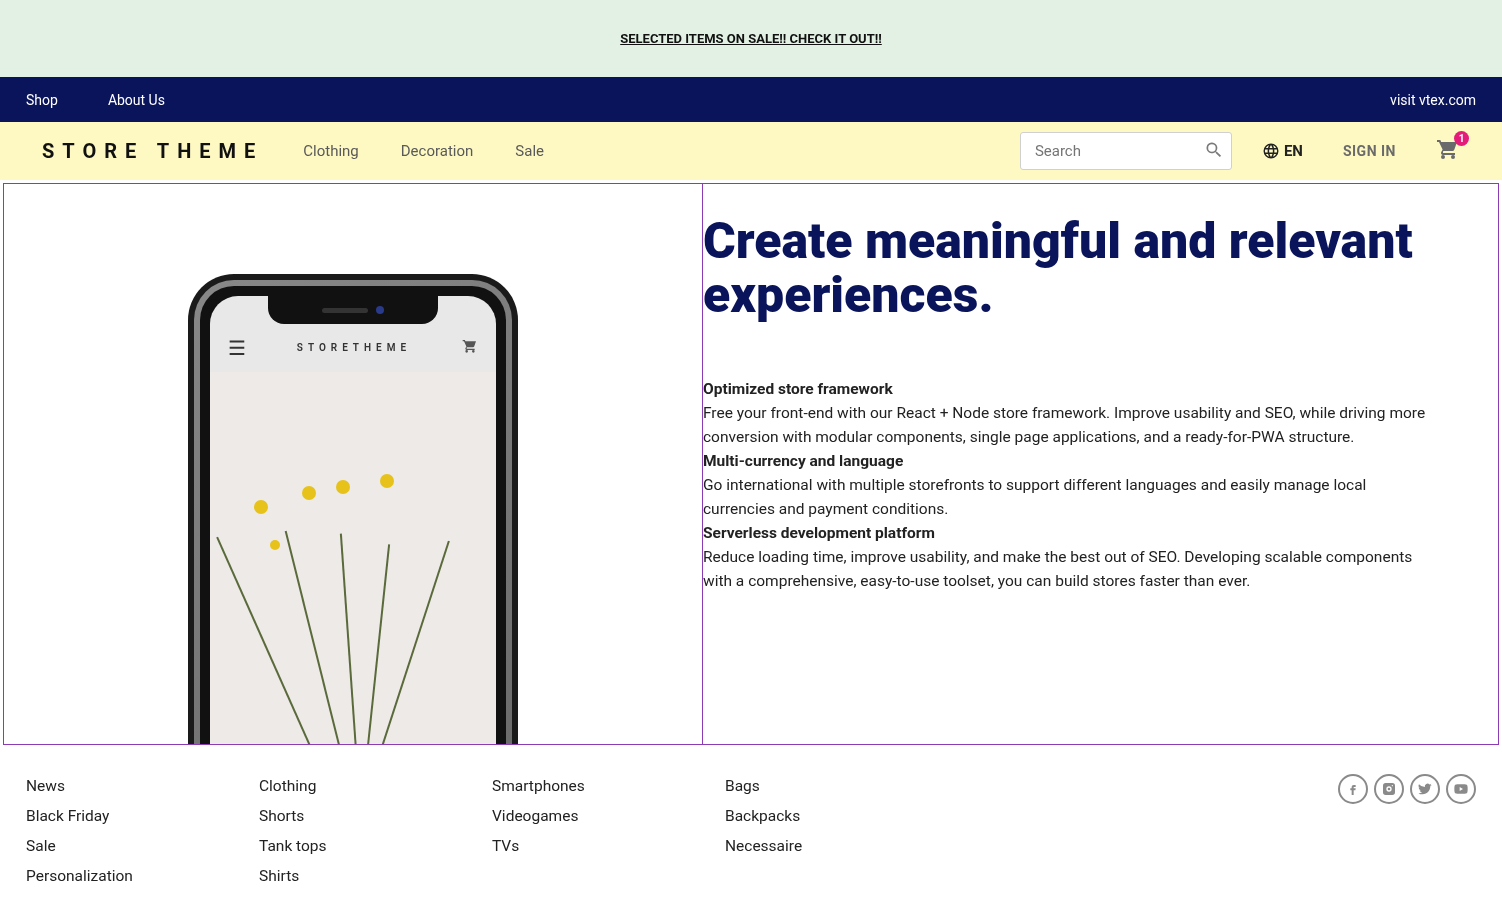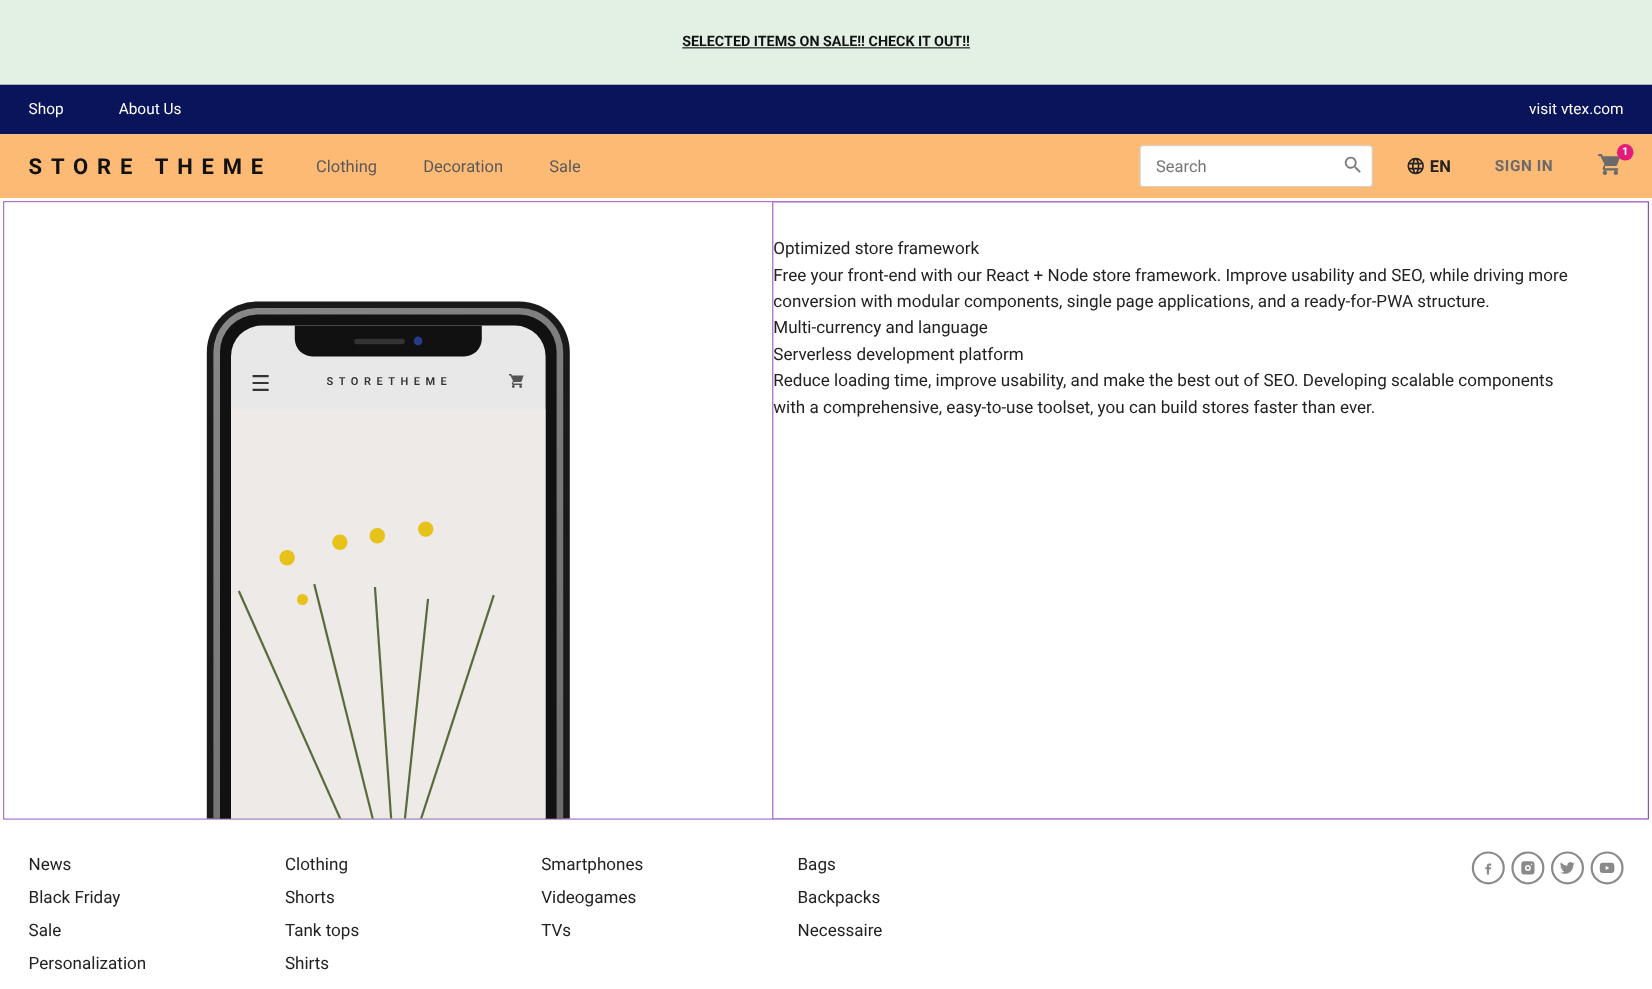--- a/index.html
+++ b/index.html
@@ -2,21 +2,21 @@
 <html><head>
 <meta charset="utf-8">
 <style>
 *{margin:0;padding:0;box-sizing:border-box;font-family:-apple-system,BlinkMacSystemFont,"Segoe UI",Roboto,Helvetica,Arial,sans-serif}
 body{background:#fff;color:#111}
 .announce{background:#e2f1e4;text-align:center;padding:31px 0;font-size:13px;font-weight:700;text-decoration:underline;color:#111}
 .topbar{background:#0a145a;color:#fff;display:flex;align-items:center;padding:0 26px;height:45px;font-size:14px}
 .topbar-left{display:flex;gap:50px}
 .topbar a{color:#fff;text-decoration:none}
 .topbar-right{margin-left:auto}
-.header{background:#fdba74;display:flex;align-items:center;padding:0 26px;height:58px}
+.header{background:#fef9c3;display:flex;align-items:center;padding:0 42px;height:58px}
 .logo{font-size:20px;font-weight:700;letter-spacing:8px;color:#111}
 .nav{display:flex;gap:42px;margin-left:40px}
 .nav a{color:#5a5a5a;font-size:15px;text-decoration:none}
 .spacer{flex:1}
 .search-wrap{position:relative;width:212px}
 .search-input{width:100%;height:38px;border:1px solid #d0d0d0;border-radius:3px;padding:0 40px 0 14px;font-size:15px;background:#fff}
 .search-input::placeholder{color:#757575}
 .search-btn{position:absolute;right:8px;top:8px;background:none;border:none;cursor:pointer}
 .search-btn svg{width:20px;height:20px;fill:#7a7a7a}
 .lang{display:flex;align-items:flex-end;gap:4px;margin-left:30px;font-weight:700;font-size:15px;color:#222;cursor:pointer}
@@ -39,21 +39,21 @@
 .ptop .ham{font-size:20px;color:#333}
 .ptop .plogo{display:flex;flex-direction:row;align-items:center;font-size:10px;letter-spacing:5px;font-weight:600;color:#333;line-height:1.35}
 .ptop .pcart svg{width:16px;height:16px;fill:#555}
 .pcontent{height:100%;background:#edeae8;position:relative}
 .stem{position:absolute;bottom:155px;width:2px;background:#5a6a3a;transform-origin:bottom center}
 .bud{width:14px;height:14px;background:#e6c21a;border-radius:50%;position:absolute}
 .hero-right{flex:1;padding:30px 60px 30px 0;border-left:1px solid #8c3bb3}
 .hero h1{font-size:50px;font-weight:900;color:#0a145a;line-height:1.08;margin-bottom:55px}
 .features{font-size:15.5px;line-height:1.55;color:#222}
 .features .ft{margin-bottom:0}
-.features b{font-weight:400}
+.features b{font-weight:700}
 .footer{display:flex;padding:26px;gap:10px}
 .fcol{flex:0 0 223px;display:flex;flex-direction:column;gap:6px}
 .fcol a{color:#222;font-size:15.5px;text-decoration:none;line-height:1.55}
 .social{margin-left:auto;display:flex;gap:6px}
 .social a{width:30px;height:30px;border:2px solid #8a8a8a;border-radius:50%;display:flex;align-items:center;justify-content:center}
 .social svg{width:16px;height:16px;fill:#8a8a8a}
 </style>
 </head>
 <body>
 
@@ -130,24 +130,26 @@
 
         </div>
       </div>
       <div class="notch">
           <div class="spk"></div>
           <div class="cam"></div>
         </div>
     </div>
   </div>
   <div class="hero-right">
+    <h1>Create meaningful and relevant experiences.</h1>
     <div class="features">
       <div class="ft"><b>Optimized store framework</b></div>
       <div>Free your front-end with our React + Node store framework. Improve usability and SEO, while driving more conversion with modular components, single page applications, and a ready-for-PWA structure.</div>
       <div class="ft"><b>Multi-currency and language</b></div>
+      <div>Go international with multiple storefronts to support different languages and easily manage local currencies and payment conditions.</div>
       <div class="ft"><b>Serverless development platform</b></div>
       <div>Reduce loading time, improve usability, and make the best out of SEO. Developing scalable components with a comprehensive, easy-to-use toolset, you can build stores faster than ever.</div>
     </div>
   </div>
 </div>
 
 <div class="footer">
   <div class="fcol">
     <a href="#">News</a>
     <a href="#">Black Friday</a>

